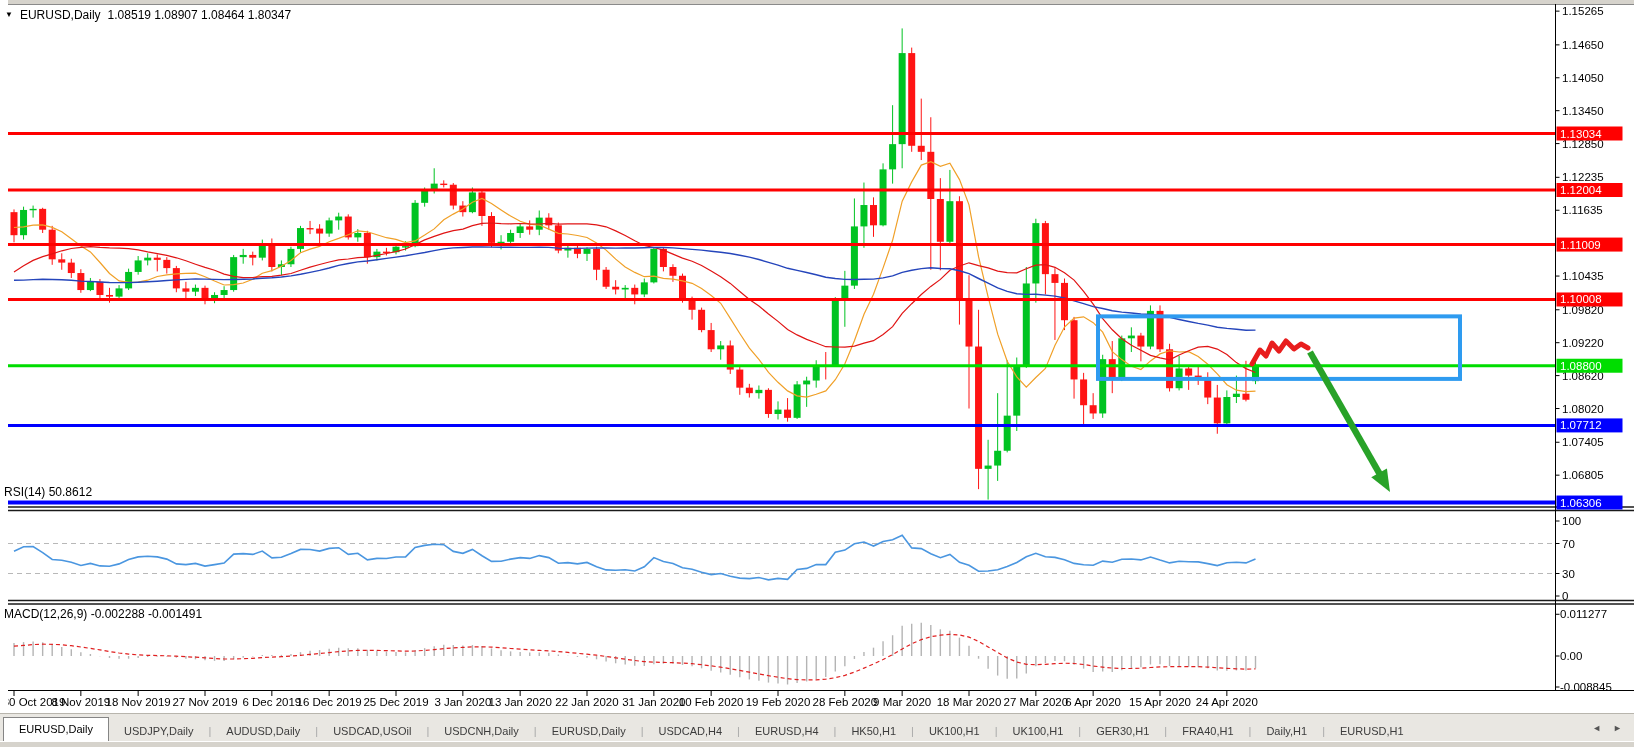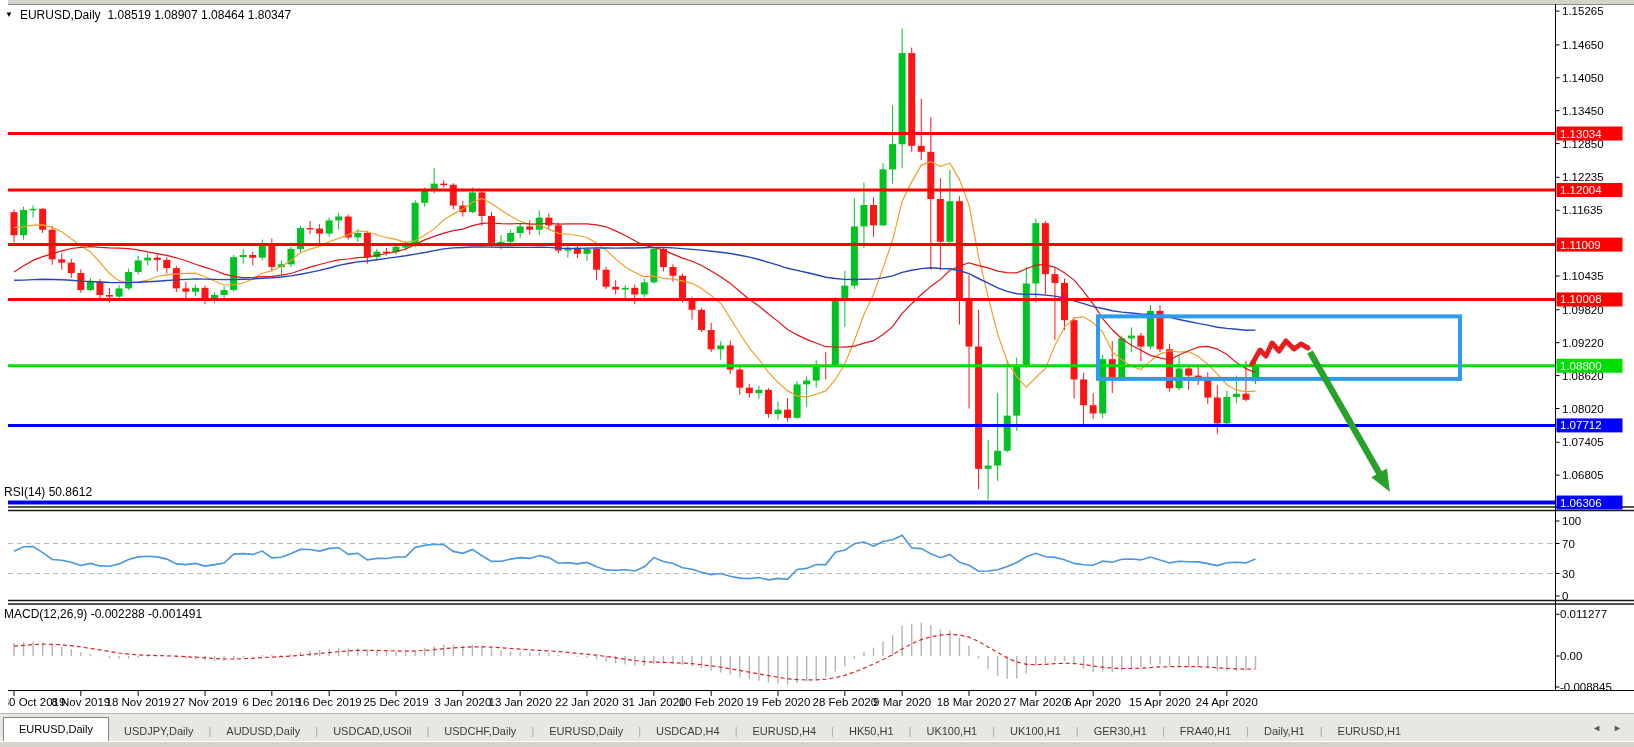--- a/index.html
+++ b/index.html
@@ -589,21 +589,21 @@
 
 <div class="tabbar">
   <div class="tabs" id="tabs">
       <span class="tab active">EURUSD,Daily</span>
       <span class="tab">USDJPY,Daily</span>
       <span class="sep">|</span>
       <span class="tab">AUDUSD,Daily</span>
       <span class="sep">|</span>
       <span class="tab">USDCAD,USOil</span>
       <span class="sep">|</span>
-      <span class="tab">USDCHF,Daily</span>
+      <span class="tab">USDCNH,Daily</span>
       <span class="sep">|</span>
       <span class="tab">EURUSD,Daily</span>
       <span class="sep">|</span>
       <span class="tab">USDCAD,H4</span>
       <span class="sep">|</span>
       <span class="tab">EURUSD,H4</span>
       <span class="sep">|</span>
       <span class="tab">HK50,H1</span>
       <span class="sep">|</span>
       <span class="tab">UK100,H1</span>

